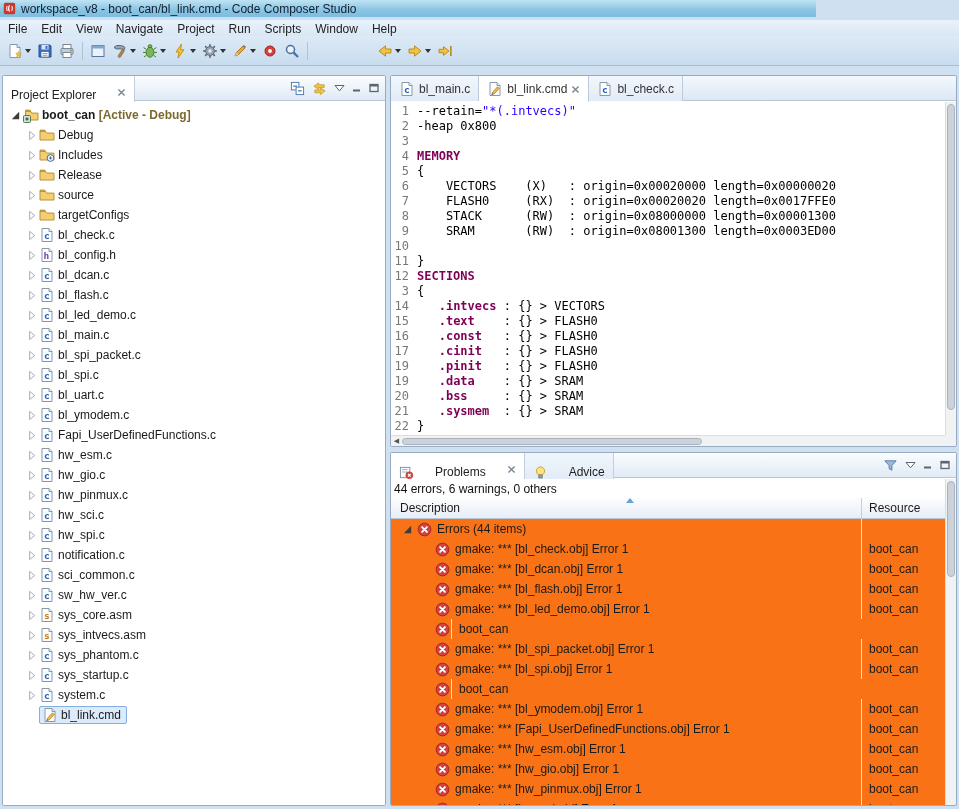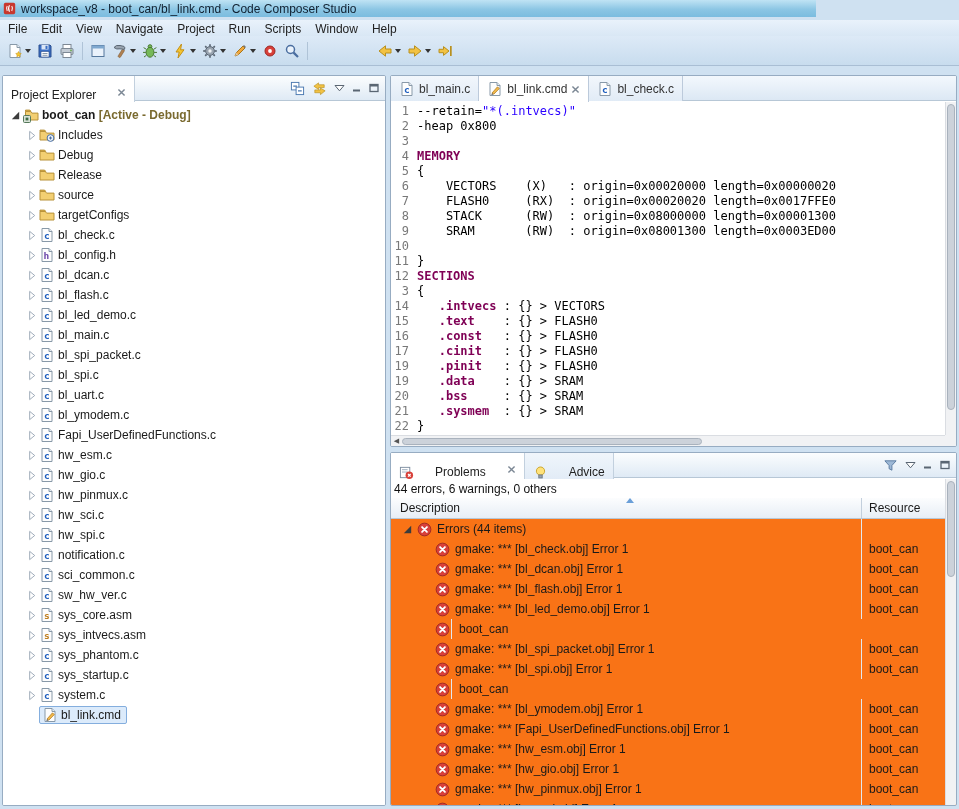--- a/index.html
+++ b/index.html
@@ -275,39 +275,39 @@
       <div class="trow child">
         <span class="tw">
           <svg width="11" height="11" viewBox="0 0 12 12">
             <path d="M4 1.5 L9.5 6 L4 10.5 Z" fill="#fff" stroke="#98a5b3"></path>
           </svg>
         </span>
         <span class="icn">
           <svg width="16" height="16" viewBox="0 0 16 16">
             <path d="M1 4.4 h5.2 l1.4 1.7 H15 V13 H1 Z" fill="#f3cf72" stroke="#b8923a"></path>
             <path d="M1 4.4 V3.1 h4.6 l1.1 1.3 z" fill="#e3b94f" stroke="#b8923a"></path>
+          </svg>
+        </span>
+        <span class="tlabel">Debug</span>
+      </div>
+      <div class="trow child">
+        <span class="tw">
+          <svg width="11" height="11" viewBox="0 0 12 12">
+            <path d="M4 1.5 L9.5 6 L4 10.5 Z" fill="#fff" stroke="#98a5b3"></path>
+          </svg>
+        </span>
+        <span class="icn">
+          <svg width="16" height="16" viewBox="0 0 16 16">
+            <path d="M1 4.4 h5.2 l1.4 1.7 H15 V13 H1 Z" fill="#f3cf72" stroke="#b8923a"></path>
+            <path d="M1 4.4 V3.1 h4.6 l1.1 1.3 z" fill="#e3b94f" stroke="#b8923a"></path>
             <circle cx="11.5" cy="11" r="3.4" fill="#eaf2fb" stroke="#4a6ea0"></circle>
             <path d="M10 11 h3 M11.5 9.5 v3" stroke="#4a6ea0"></path>
           </svg>
         </span>
         <span class="tlabel">Includes</span>
-      </div>
-      <div class="trow child">
-        <span class="tw">
-          <svg width="11" height="11" viewBox="0 0 12 12">
-            <path d="M4 1.5 L9.5 6 L4 10.5 Z" fill="#fff" stroke="#98a5b3"></path>
-          </svg>
-        </span>
-        <span class="icn">
-          <svg width="16" height="16" viewBox="0 0 16 16">
-            <path d="M1 4.4 h5.2 l1.4 1.7 H15 V13 H1 Z" fill="#f3cf72" stroke="#b8923a"></path>
-            <path d="M1 4.4 V3.1 h4.6 l1.1 1.3 z" fill="#e3b94f" stroke="#b8923a"></path>
-          </svg>
-        </span>
-        <span class="tlabel">Debug</span>
       </div>
       <div class="trow child">
         <span class="tw">
           <svg width="11" height="11" viewBox="0 0 12 12">
             <path d="M4 1.5 L9.5 6 L4 10.5 Z" fill="#fff" stroke="#98a5b3"></path>
           </svg>
         </span>
         <span class="icn">
           <svg width="16" height="16" viewBox="0 0 16 16">
             <path d="M1 4.4 h5.2 l1.4 1.7 H15 V13 H1 Z" fill="#f3cf72" stroke="#b8923a"></path>

